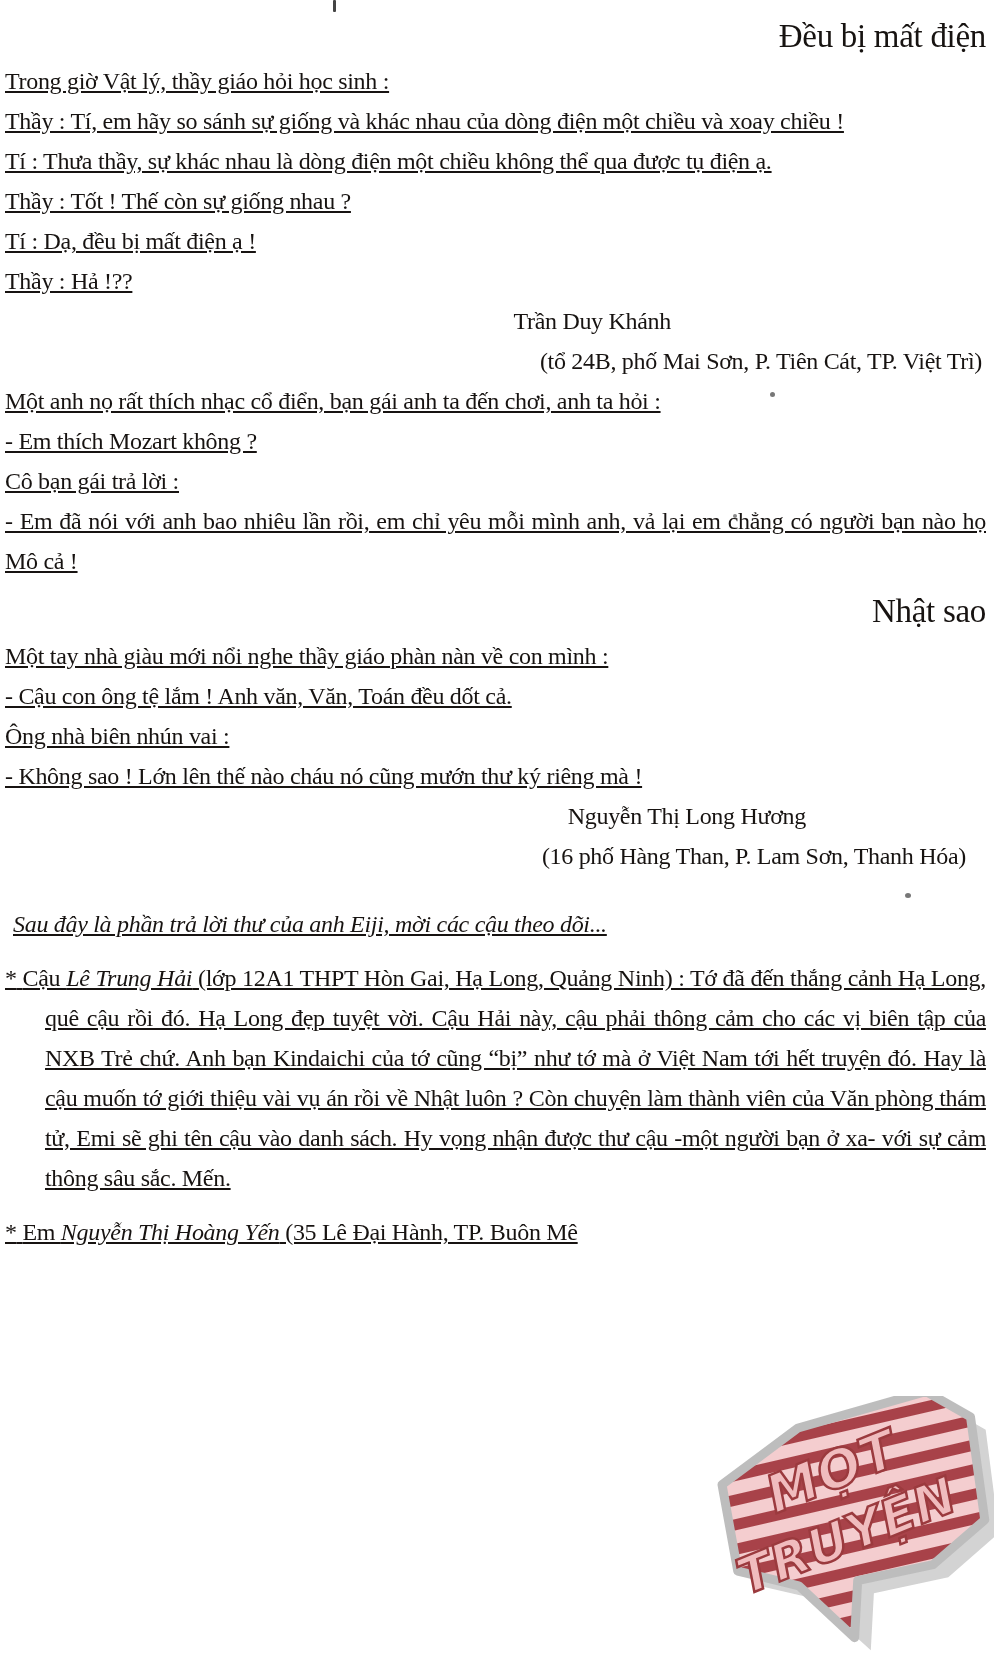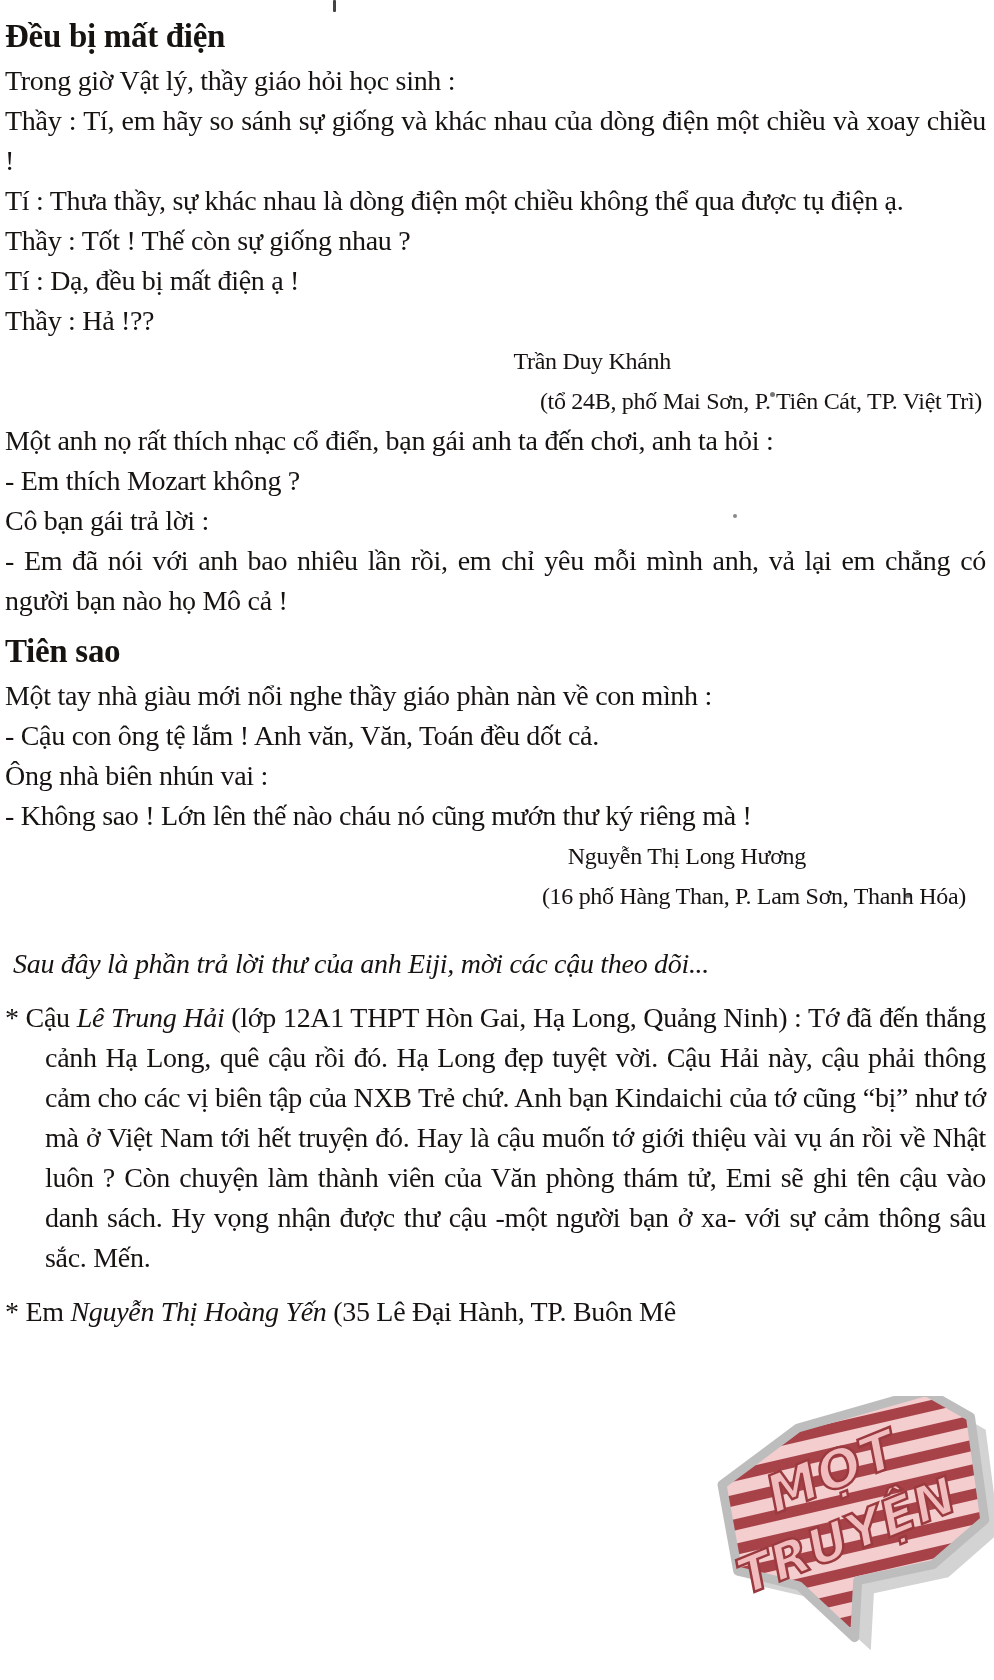--- a/index.html
+++ b/index.html
@@ -16,30 +16,31 @@
     font-family: "Liberation Serif", "DejaVu Serif", serif;
     color: #171311;
   }
   .content {
     position: relative;
     z-index: 1;
     padding: 2px 8px 0 5px;
   }
   .content p {
     margin: 0;
-    font-size: 28px;
+    font-size: 24px;
     line-height: 40px;
     text-align: justify;
     letter-spacing: -0.3px;
+    text-decoration: underline;
   }
   h2.sec-title {
     font-size: 33px;
     line-height: 40px;
-    font-weight: bold;
-    text-align: left;
+    font-weight: normal;
+    text-align: right;
     margin: 10px 0 5px 0;
     letter-spacing: -0.3px;
   }
   h2.first {
     margin-top: 14px;
   }
   .sig {
     font-size: 24px;
     line-height: 40px;
     text-align: right;
@@ -123,21 +124,21 @@
     <p>Tí : Dạ, đều bị mất điện ạ !</p>
     <p>Thầy : Hả !??</p>
     <div class="sig sig-name-1">Trần Duy Khánh</div>
     <div class="sig sig-addr-1">(tổ 24B, phố Mai Sơn, P. Tiên Cát, TP. Việt Trì)</div>
 
     <p>Một anh nọ rất thích nhạc cổ điển, bạn gái anh ta đến chơi, anh ta hỏi :</p>
     <p>- Em thích Mozart không ?</p>
     <p>Cô bạn gái trả lời :</p>
     <p>- Em đã nói với anh bao nhiêu lần rồi, em chỉ yêu mỗi mình anh, vả lại em chẳng có người bạn nào họ Mô cả !</p>
 
-    <h2 class="sec-title">Tiên sao</h2>
+    <h2 class="sec-title">Nhật sao</h2>
     <p>Một tay nhà giàu mới nổi nghe thầy giáo phàn nàn về con mình :</p>
     <p>- Cậu con ông tệ lắm ! Anh văn, Văn, Toán đều dốt cả.</p>
     <p>Ông nhà biên nhún vai :</p>
     <p>- Không sao ! Lớn lên thế nào cháu nó cũng mướn thư ký riêng mà !</p>
     <div class="sig sig-name-2">Nguyễn Thị Long Hương</div>
     <div class="sig sig-addr-2">(16 phố Hàng Than, P. Lam Sơn, Thanh Hóa)</div>
 
     <p class="intro">Sau đây là phần trả lời thư của anh Eiji, mời các cậu theo dõi...</p>
 
     <p class="letter"><span>*</span> <span>Cậu </span><span class="letter-name">Lê Trung Hải</span><span> (lớp 12A1 THPT Hòn Gai, Hạ Long, Quảng Ninh) : Tớ đã đến thắng cảnh Hạ Long, quê cậu rồi đó. Hạ Long đẹp tuyệt vời. Cậu Hải này, cậu phải thông cảm cho các vị biên tập của NXB Trẻ chứ. Anh bạn Kindaichi của tớ cũng “bị” như tớ mà ở Việt Nam tới hết truyện đó. Hay là cậu muốn tớ giới thiệu vài vụ án rồi về Nhật luôn ? Còn chuyện làm thành viên của Văn phòng thám tử, Emi sẽ ghi tên cậu vào danh sách. Hy vọng nhận được thư cậu -một người bạn ở xa- với sự cảm thông sâu sắc. Mến.</span></p>

